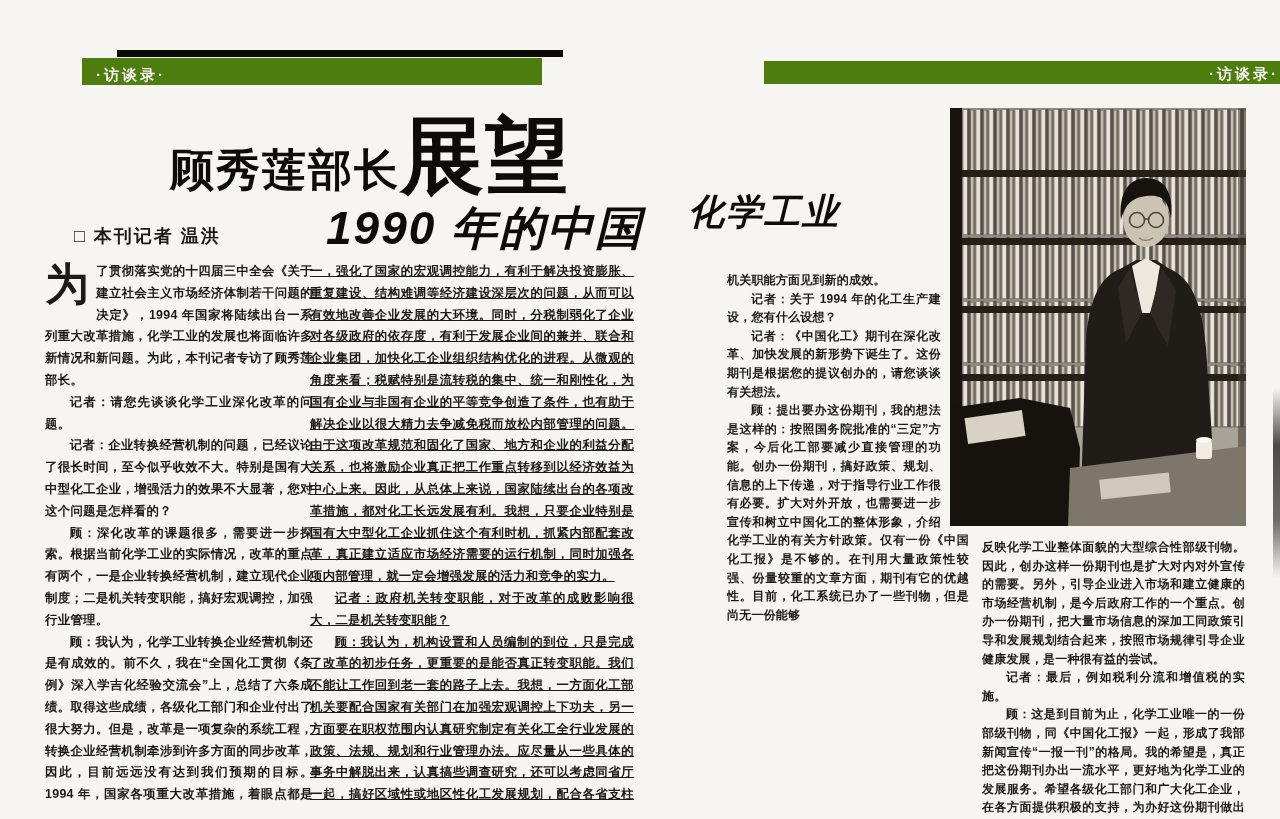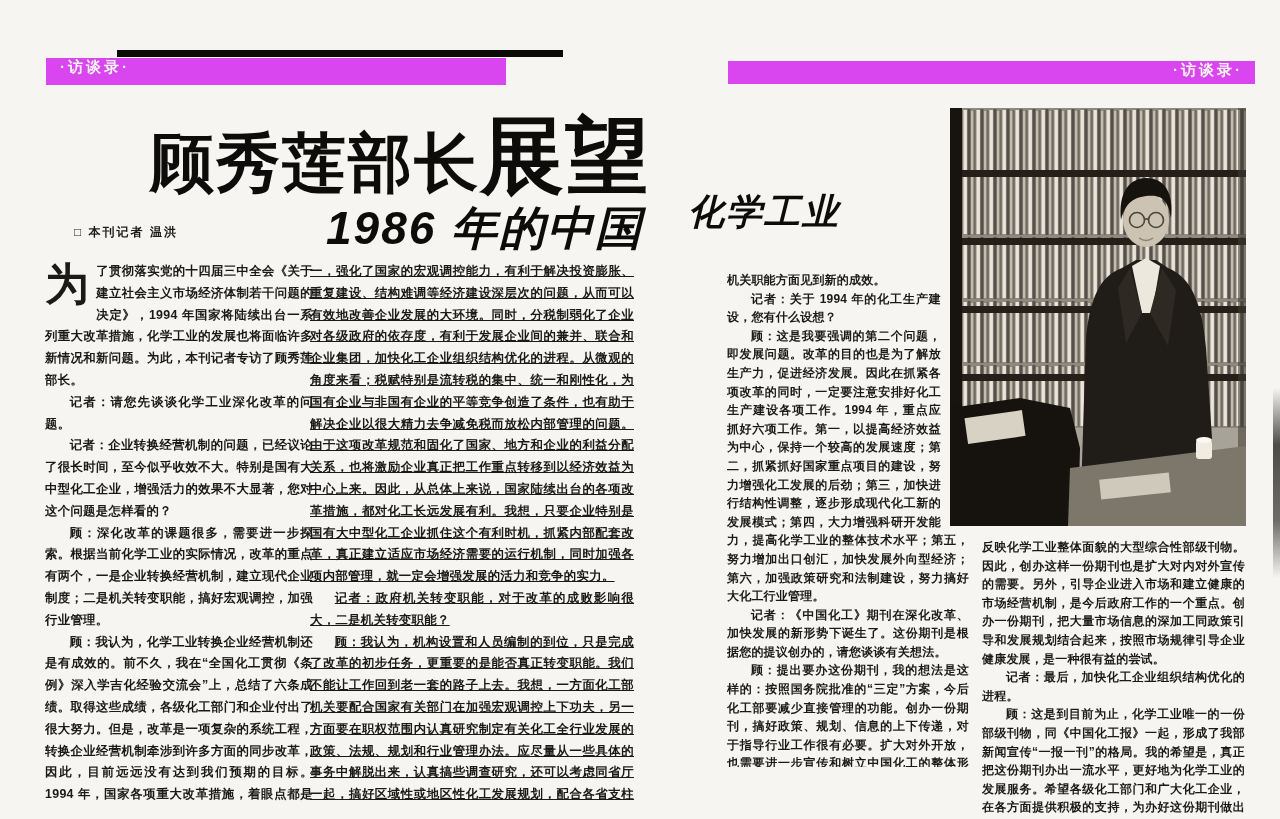--- a/index.html
+++ b/index.html
@@ -4,39 +4,39 @@
 <style>
   html,body{margin:0;padding:0;background:#e8e7e3;}
   .spread{
     position:relative;width:1280px;height:819px;margin:0 auto;
     background:#f6f5f1;overflow:hidden;
     font-family:"Liberation Sans","DejaVu Sans",sans-serif;
     color:#1c1a18;
   }
   .thin-rule{position:absolute;background:#0b0a09;}
   .black-bar{
-    position:absolute;background:#d946ef;color:#f5f4f0;
+    position:absolute;background:#4d7c0f;color:#f5f4f0;
     font-size:15px;font-weight:bold;letter-spacing:3px;
-    display:flex;align-items:flex-start;
+    display:flex;align-items:flex-end;margin-left:36px;
   }
   .bar-left{justify-content:flex-start;padding-left:14px;}
   .bar-right{justify-content:flex-end;padding-right:12px;}
   .title-line{
     position:absolute;left:150px;top:100px;white-space:nowrap;
     font-weight:900;display:flex;align-items:baseline;color:#0d0c0a;
   }
-  .title-main{font-size:64px;letter-spacing:2px;}
+  .title-main{font-size:44px;letter-spacing:2px;margin-left:20px;}
   .title-emph{font-size:84px;letter-spacing:1px;}
   .subtitle{
     position:absolute;font-weight:900;font-style:italic;color:#0d0c0a;
     white-space:nowrap;letter-spacing:2px;
   }
   .subtitle-left{left:326px;top:198px;font-size:46px;}
   .subtitle-right{left:688px;top:188px;font-size:36px;}
-  .byline{position:absolute;left:74px;top:224px;font-size:12px;font-weight:bold;letter-spacing:2px;}
+  .byline{position:absolute;left:74px;top:224px;font-size:18px;font-weight:bold;letter-spacing:2px;}
   .col{
     position:absolute;text-align:justify;overflow:hidden;
     font-weight:bold;
   }
   .col p{margin:0;text-indent:2em;}
   .col p.noindent{text-indent:0;}
   .left-col{font-size:12.4px;line-height:21.8px;letter-spacing:0.3px;}
   .right-col{font-size:12px;line-height:18.6px;letter-spacing:0.2px;}
   #col1{left:45px;top:261px;width:268px;height:546px;}
   #col2{left:310px;top:261px;width:324px;height:546px;text-decoration:underline;}
@@ -67,21 +67,21 @@
   </div>
 
   <div class="black-bar bar-right" style="left:728px;top:61px;width:515px;height:23px;">
     <span>·访谈录·</span>
   </div>
 
   <div class="title-line">
     <span class="title-main">顾秀莲部长</span>
       <span class="title-emph">展望</span>
   </div>
-  <div class="subtitle subtitle-left">1986 年的中国</div>
+  <div class="subtitle subtitle-left">1990 年的中国</div>
   <div class="subtitle subtitle-right">化学工业</div>
 
   <div class="byline">□  本刊记者 温洪</div>
 
   <div id="col1" class="col left-col">
       <p class="noindent"><span class="dropcap">为</span>了贯彻落实党的十四届三中全会《关于建立社会主义市场经济体制若干问题的决定》，1994 年国家将陆续出台一系列重大改革措施，化学工业的发展也将面临许多新情况和新问题。为此，本刊记者专访了顾秀莲部长。</p>
       <p>记者：请您先谈谈化学工业深化改革的问题。</p>
       <p>记者：企业转换经营机制的问题，已经议论了很长时间，至今似乎收效不大。特别是国有大中型化工企业，增强活力的效果不大显著，您对这个问题是怎样看的？</p>
       <p>顾：深化改革的课题很多，需要进一步探索。根据当前化学工业的实际情况，改革的重点有两个，一是企业转换经营机制，建立现代企业制度；二是机关转变职能，搞好宏观调控，加强行业管理。</p>
       <p>顾：我认为，化学工业转换企业经营机制还是有成效的。前不久，我在“全国化工贯彻《条例》深入学吉化经验交流会”上，总结了六条成绩。取得这些成绩，各级化工部门和企业付出了很大努力。但是，改革是一项复杂的系统工程，转换企业经营机制牵涉到许多方面的同步改革，因此，目前远远没有达到我们预期的目标。1994 年，国家各项重大改革措施，着眼点都是理顺各种经济关系。例如税利分流和增值税的实施，增强了中央财力和税制的统</p>
@@ -89,27 +89,26 @@
   <div id="col2" class="col left-col">
       <p class="noindent">一，强化了国家的宏观调控能力，有利于解决投资膨胀、重复建设、结构难调等经济建设深层次的问题，从而可以有效地改善企业发展的大环境。同时，分税制弱化了企业对各级政府的依存度，有利于发展企业间的兼并、联合和企业集团，加快化工企业组织结构优化的进程。从微观的角度来看；税赋特别是流转税的集中、统一和刚性化，为国有企业与非国有企业的平等竞争创造了条件，也有助于解决企业以很大精力去争减免税而放松内部管理的问题。由于这项改革规范和固化了国家、地方和企业的利益分配关系，也将激励企业真正把工作重点转移到以经济效益为中心上来。因此，从总体上来说，国家陆续出台的各项改革措施，都对化工长远发展有利。我想，只要企业特别是国有大中型化工企业抓住这个有利时机，抓紧内部配套改革，真正建立适应市场经济需要的运行机制，同时加强各项内部管理，就一定会增强发展的活力和竞争的实力。</p>
       <p>记者：政府机关转变职能，对于改革的成败影响很大，二是机关转变职能？</p>
       <p>顾：我认为，机构设置和人员编制的到位，只是完成了改革的初步任务，更重要的是能否真正转变职能。我们不能让工作回到老一套的路子上去。我想，一方面化工部机关要配合国家有关部门在加强宏观调控上下功夫，另一方面要在职权范围内认真研究制定有关化工全行业发展的政策、法规、规划和行业管理办法。应尽量从一些具体的事务中解脱出来，认真搞些调查研究，还可以考虑同省厅一起，搞好区域性或地区性化工发展规划，配合各省支柱产业的发展，加快化工发展速度。最近，各省化工部门机构改革正在陆续开始，希望在切实转变政府</p>
     </div>
 
   <div id="rp-flow" class="col right-col">
     <div class="photo-spacer"></div>
   <p class="noindent">机关职能方面见到新的成效。</p>
       <p>记者：关于 1994 年的化工生产建设，您有什么设想？</p>
-      <p>顾：这是我要强调的第二个问题，即发展问题。改革的目的也是为了解放生产力，促进经济发展。因此在抓紧各项改革的同时，一定要注意安排好化工生产建设各项工作。1994 年，重点应抓好六项工作。第一，以提高经济效益为中心，保持一个较高的发展速度；第二，抓紧抓好国家重点项目的建设，努力增强化工发展的后劲；第三，加快进行结构性调整，逐步形成现代化工新的发展模式；第四，大力增强科研开发能力，提高化学工业的整体技术水平；第五，努力增加出口创汇，加快发展外向型经济；第六，加强政策研究和法制建设，努力搞好大化工行业管理。</p>
       <p>记者：《中国化工》期刊在深化改革、加快发展的新形势下诞生了。这份期刊是根据您的提议创办的，请您谈谈有关想法。</p>
       <p>顾：提出要办这份期刊，我的想法是这样的：按照国务院批准的“三定”方案，今后化工部要减少直接管理的功能。创办一份期刊，搞好政策、规划、信息的上下传递，对于指导行业工作很有必要。扩大对外开放，也需要进一步宣传和树立中国化工的整体形象，介绍化学工业的有关方针政策。仅有一份《中国化工报》是不够的。在刊用大量政策性较强、份量较重的文章方面，期刊有它的优越性。目前，化工系统已办了一些刊物，但是尚无一份能够</p>
     </div>
   <div id="rp-right" class="col right-col">
       <p class="noindent">反映化学工业整体面貌的大型综合性部级刊物。因此，创办这样一份期刊也是扩大对内对外宣传的需要。另外，引导企业进入市场和建立健康的市场经营机制，是今后政府工作的一个重点。创办一份期刊，把大量市场信息的深加工同政策引导和发展规划结合起来，按照市场规律引导企业健康发展，是一种很有益的尝试。</p>
-      <p>记者：最后，加快化工企业组织结构优化的进程。</p>
+      <p>记者：最后，例如税利分流和增值税的实施。</p>
       <p>顾：这是到目前为止，化学工业唯一的一份部级刊物，同《中国化工报》一起，形成了我部新闻宣传“一报一刊”的格局。我的希望是，真正把这份期刊办出一流水平，更好地为化学工业的发展服务。希望各级化工部门和广大化工企业，在各方面提供积极的支持，为办好这份期刊做出共同的努力。</p>
     </div>
 
   <div class="photo">
     <svg viewBox="0 0 296 418" width="296" height="418">
       <defs>
         <pattern id="bk" width="13" height="64" patternUnits="userSpaceOnUse">
           <rect width="13" height="64" fill="#8e897e"></rect>
           <rect x="0.5" y="2" width="3.4" height="60" fill="#e9e5da"></rect>
           <rect x="4.6" y="1" width="2.8" height="62" fill="#55504a"></rect>

